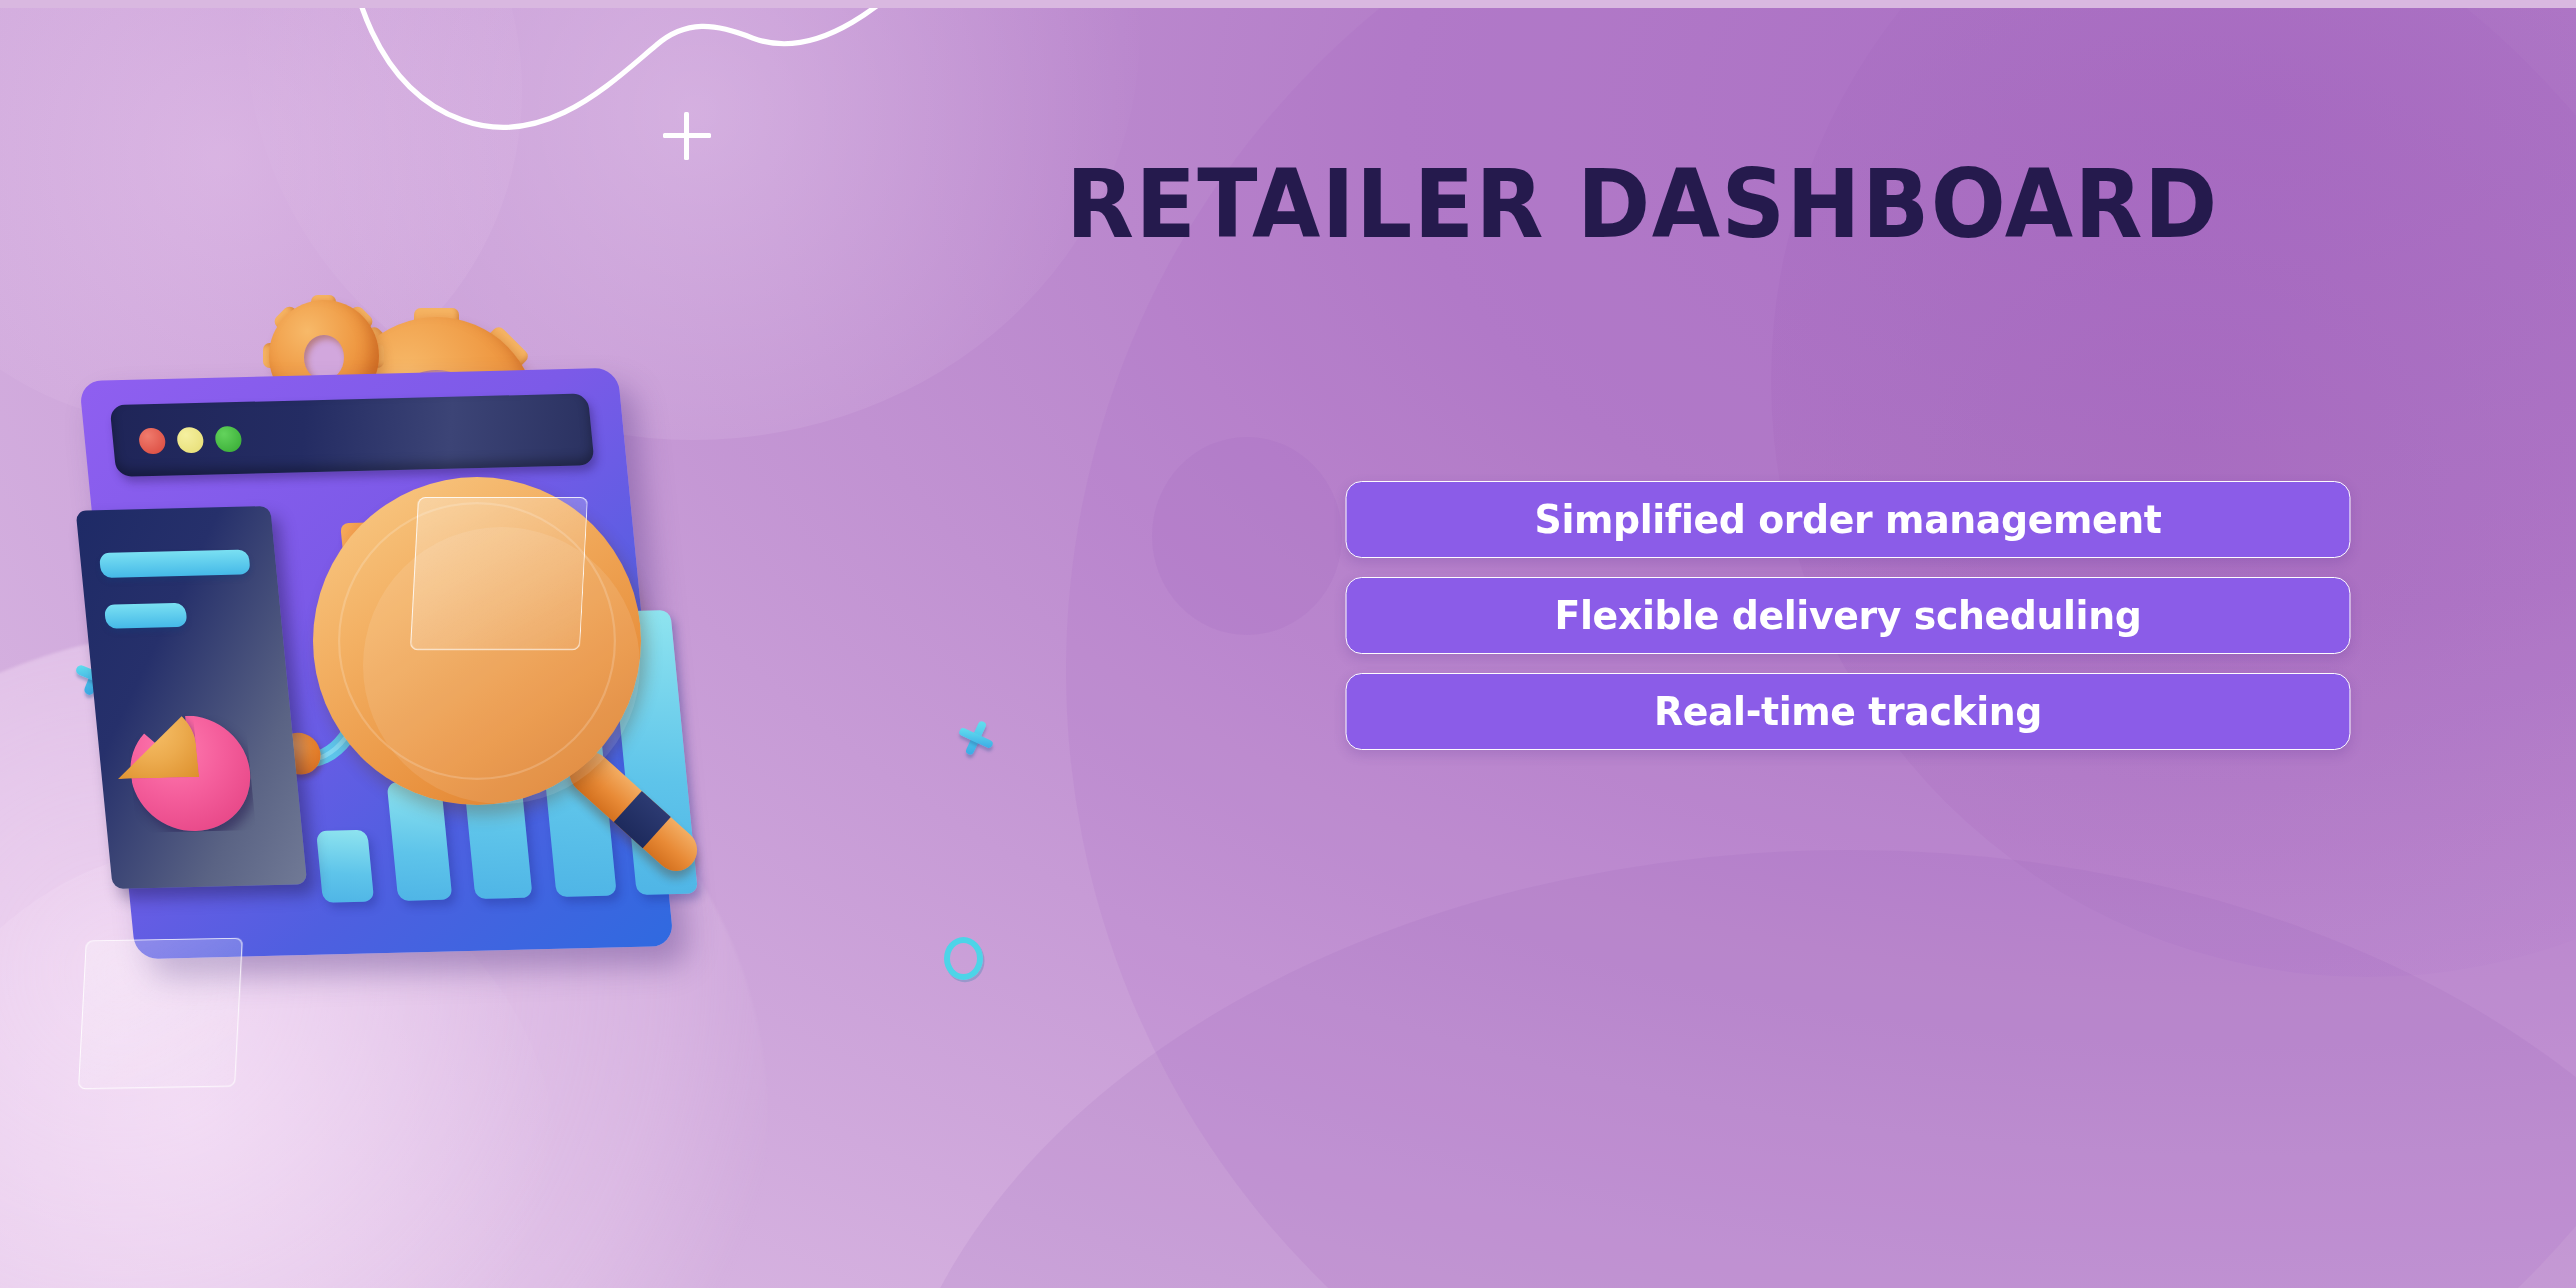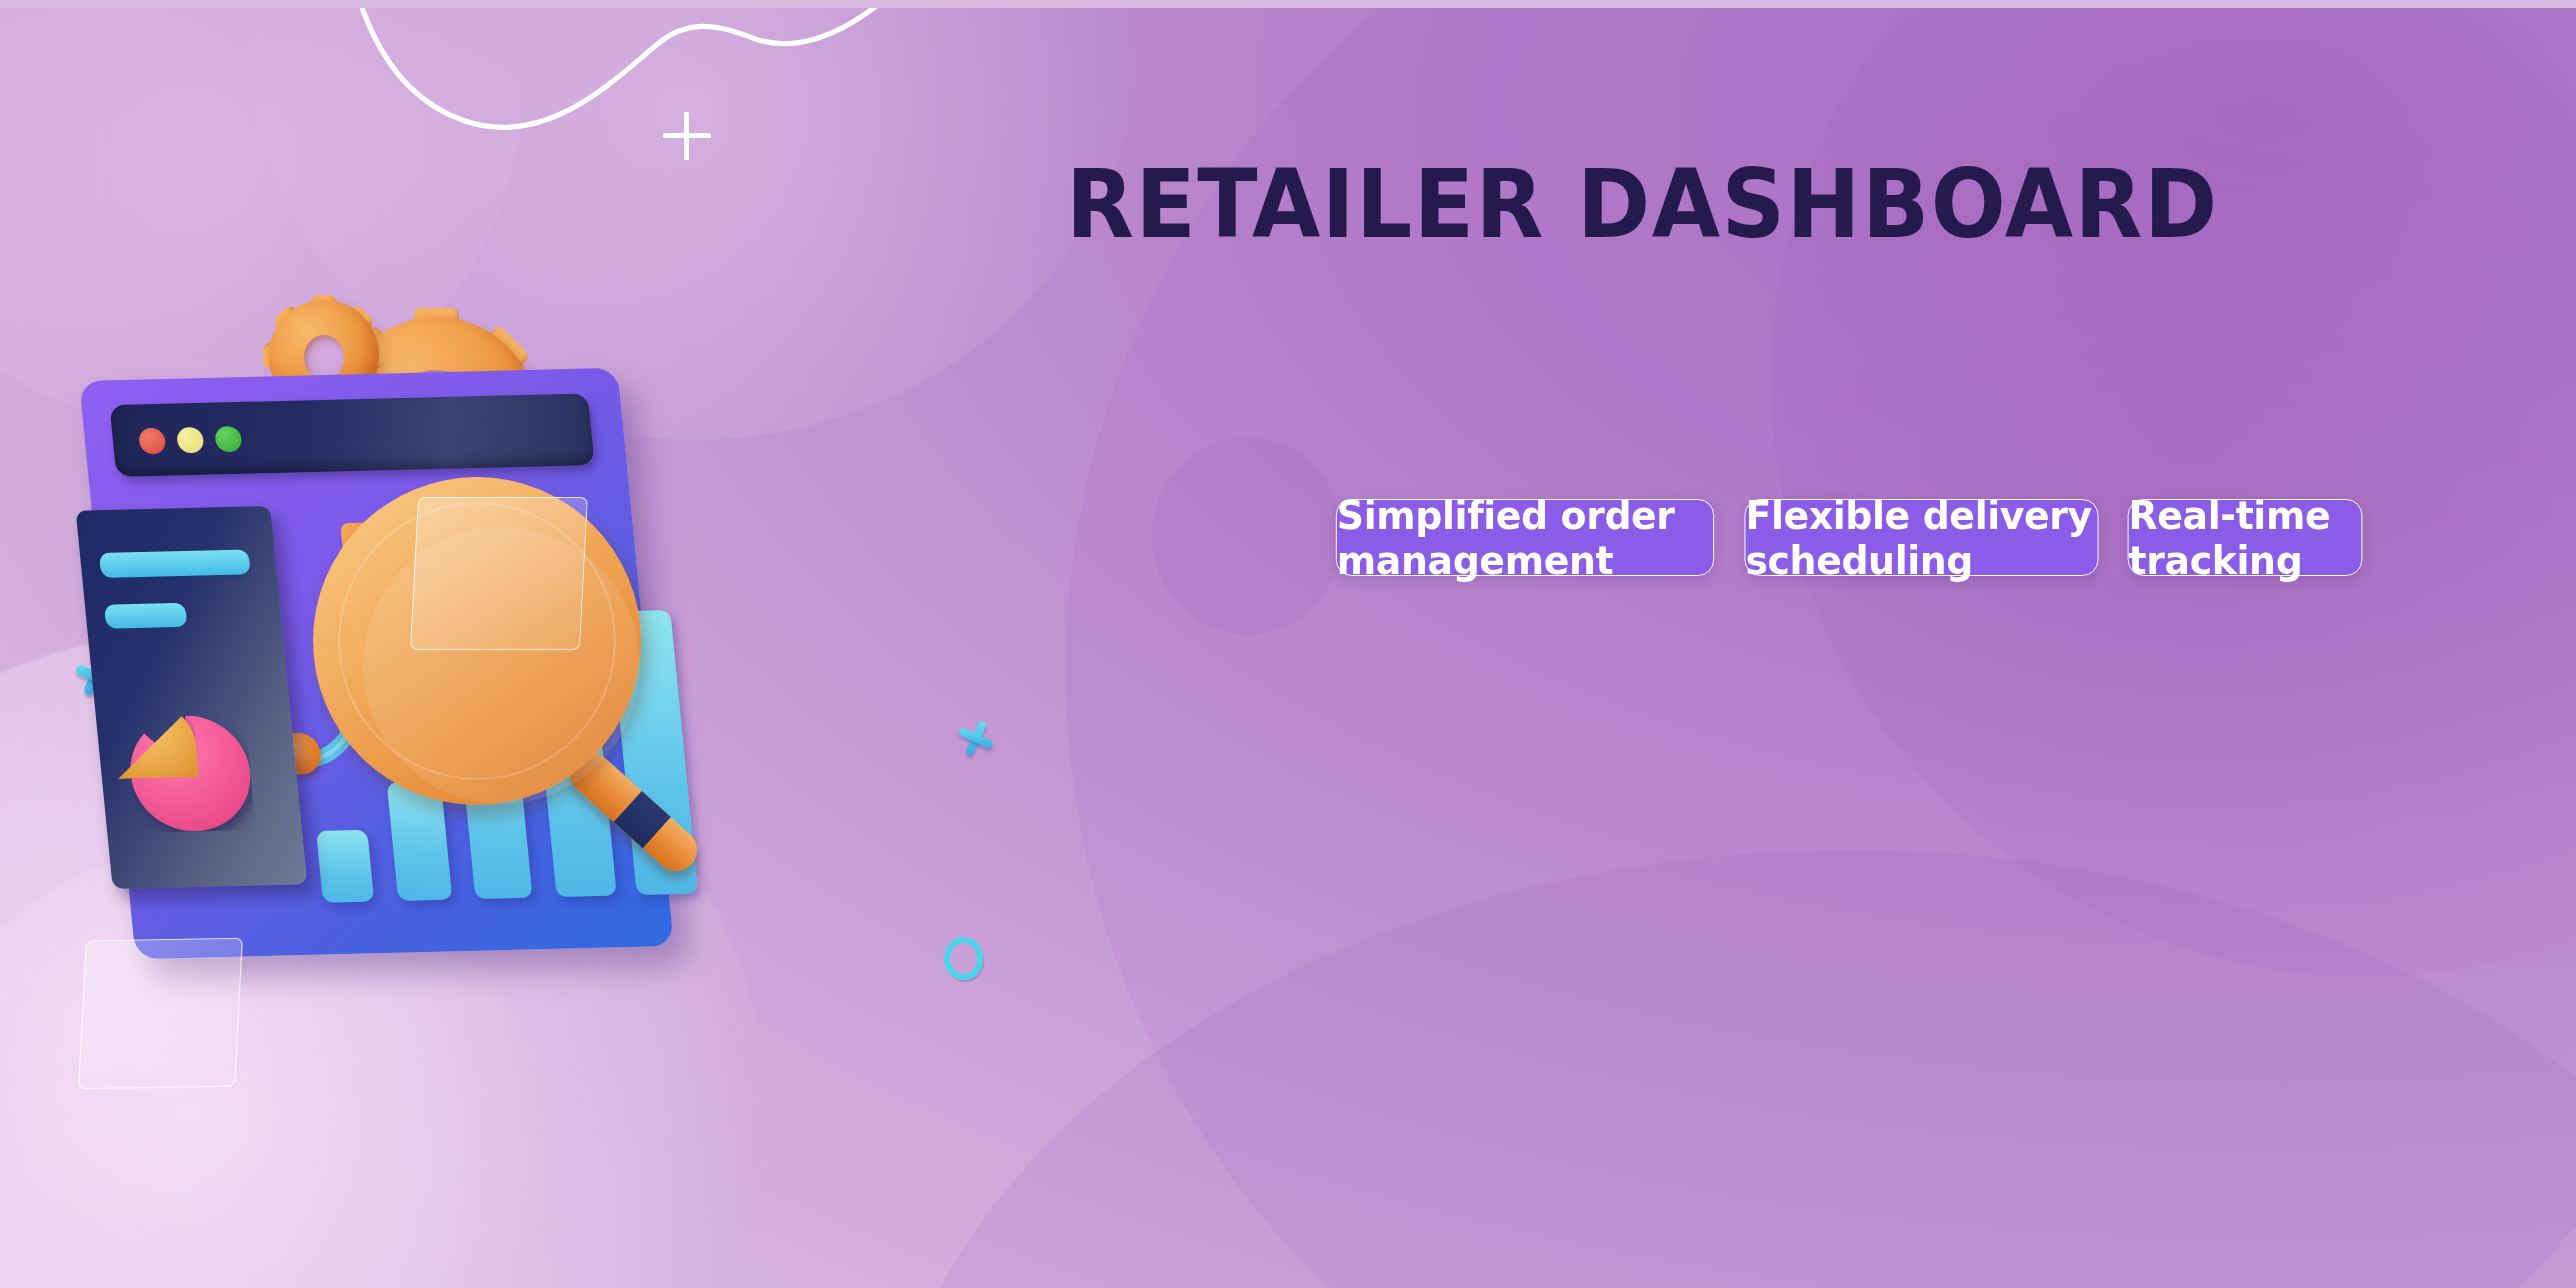--- a/index.html
+++ b/index.html
@@ -257,22 +257,22 @@
     font-weight:bold;
     letter-spacing:1.5px;
     color:#251a4d;
     font-family:"DejaVu Sans", sans-serif;
     transform: scaleX(0.93);
     transform-origin:left center;
     white-space:nowrap;
   }
 
   #feature-list{
-    position:absolute; left:1330px; top:491px; width:1036px;
-    display:flex; flex-direction:row; gap:19px;
+    position:absolute; left:1330px; top:473px; width:1036px;
+    display:flex; flex-direction:column; gap:19px;
   }
   .feature-btn{
     height:77px;
     border-radius:16.4px;
     border:1.5px solid #ffffff;
     background:#8b5ce8;
     color:#ffffff;
     display:flex; align-items:center; justify-content:center;
     font-size:39px; font-weight:bold;
     font-family:"DejaVu Sans", sans-serif;

